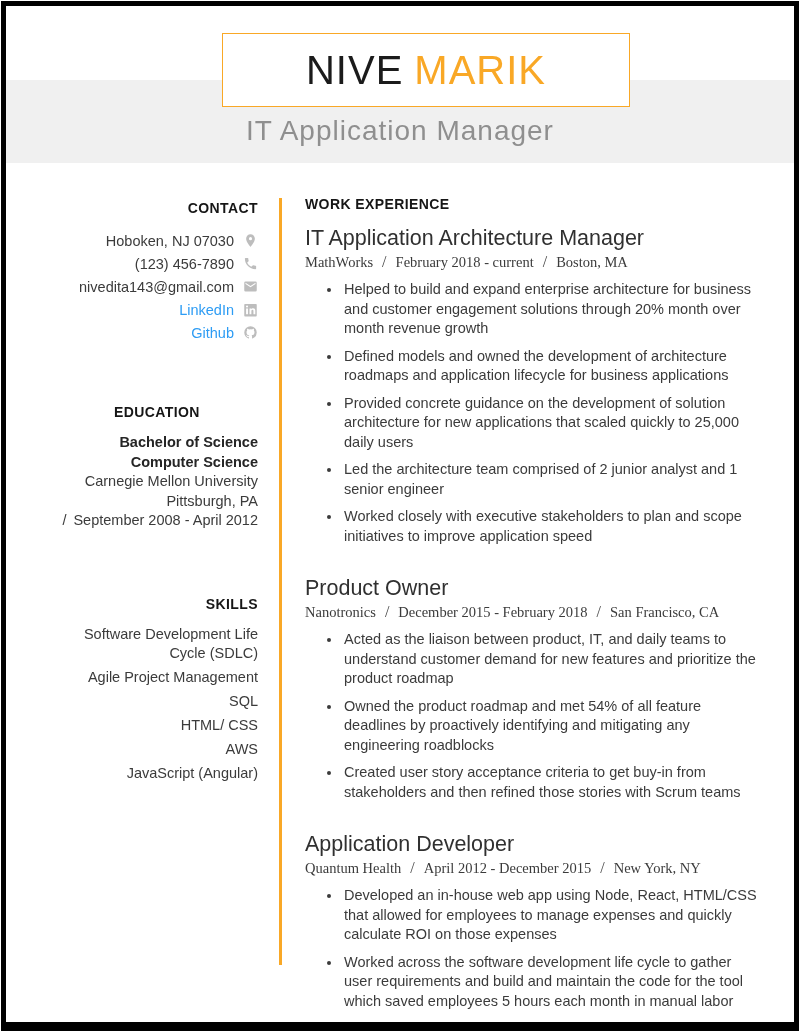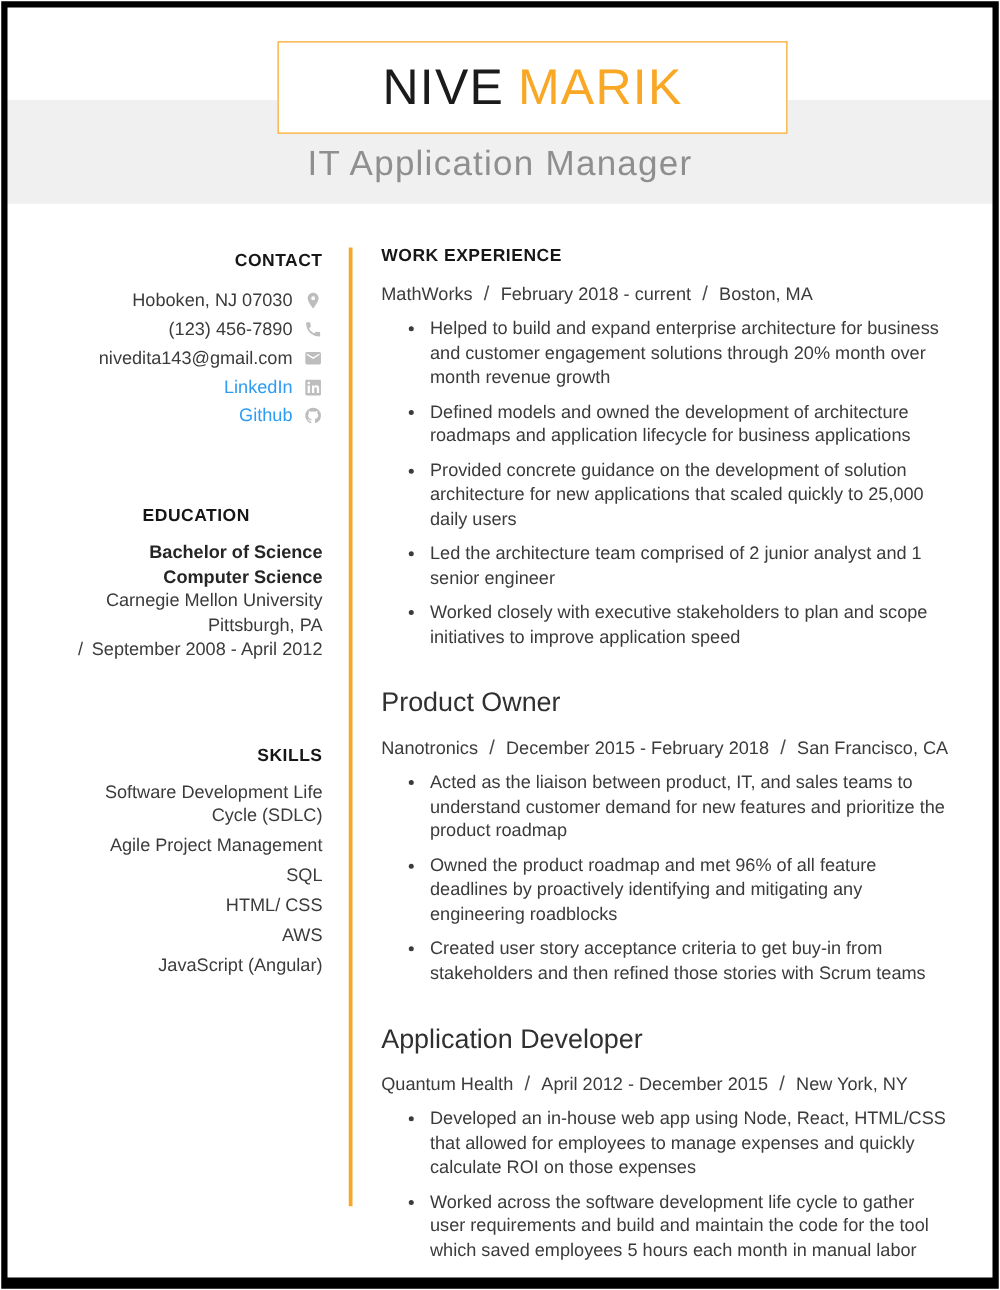--- a/index.html
+++ b/index.html
@@ -77,21 +77,21 @@
   
   .main {
     position:absolute; left:305px; top:196px; width:456px;
   }
   .job { margin-bottom:29px; }
   .job-title {
     font-size:21.5px; font-weight:400; color:#303030; line-height:26px;
     margin-top:9px;
   }
   .job-meta {
-    margin-top:15px; font-size:14.5px; color:#3b3b3b;
+    margin-top:2px; font-size:14.5px; color:#3b3b3b;font-family:Liberation Serif, serif;
   }
   .job-meta .sep { margin:0 9px; font-size:16px; color:#4a4a4a; }
   ul.bullets {
     margin:9px 0 0 0; padding-left:37px; list-style:disc;
   }
   ul.bullets li {
     font-size:14.5px; line-height:19.5px; margin-bottom:8px;
     padding-left:2px; color:#3b3b3b;
   }
 </style>
@@ -172,40 +172,41 @@
       <li>HTML/ CSS</li>
       <li>AWS</li>
       <li>JavaScript (Angular)</li>
     </ul>
   </div>
 
   <div class="main">
     <div class="sec-head" style="text-align:left;">WORK EXPERIENCE</div>
 
     <div class="job">
+      <div class="job-title">IT Application Architecture Manager</div>
       <div class="job-meta">
         <span>MathWorks</span><span class="sep">/</span><span>February 2018 - current</span><span class="sep">/</span><span>Boston, MA</span>
       </div>
       <ul class="bullets">
         <li>Helped to build and expand enterprise architecture for business and customer engagement solutions through 20% month over month revenue growth</li>
         <li>Defined models and owned the development of architecture roadmaps and application lifecycle for business applications</li>
         <li>Provided concrete guidance on the development of solution architecture for new applications that scaled quickly to 25,000 daily users</li>
         <li>Led the architecture team comprised of 2 junior analyst and 1 senior engineer</li>
         <li>Worked closely with executive stakeholders to plan and scope initiatives to improve application speed</li>
       </ul>
     </div>
 
     <div class="job">
       <div class="job-title">Product Owner</div>
       <div class="job-meta">
         <span>Nanotronics</span><span class="sep">/</span><span>December 2015 - February 2018</span><span class="sep">/</span><span>San Francisco, CA</span>
       </div>
       <ul class="bullets">
-        <li>Acted as the liaison between product, IT, and sales teams to understand customer demand for new features and prioritize the product roadmap</li>
-        <li>Owned the product roadmap and met 96% of all feature deadlines by proactively identifying and mitigating any engineering roadblocks</li>
+        <li>Acted as the liaison between product, IT, and daily teams to understand customer demand for new features and prioritize the product roadmap</li>
+        <li>Owned the product roadmap and met 54% of all feature deadlines by proactively identifying and mitigating any engineering roadblocks</li>
         <li>Created user story acceptance criteria to get buy-in from stakeholders and then refined those stories with Scrum teams</li>
       </ul>
     </div>
 
     <div class="job">
       <div class="job-title">Application Developer</div>
       <div class="job-meta">
         <span>Quantum Health</span><span class="sep">/</span><span>April 2012 - December 2015</span><span class="sep">/</span><span>New York, NY</span>
       </div>
       <ul class="bullets">

